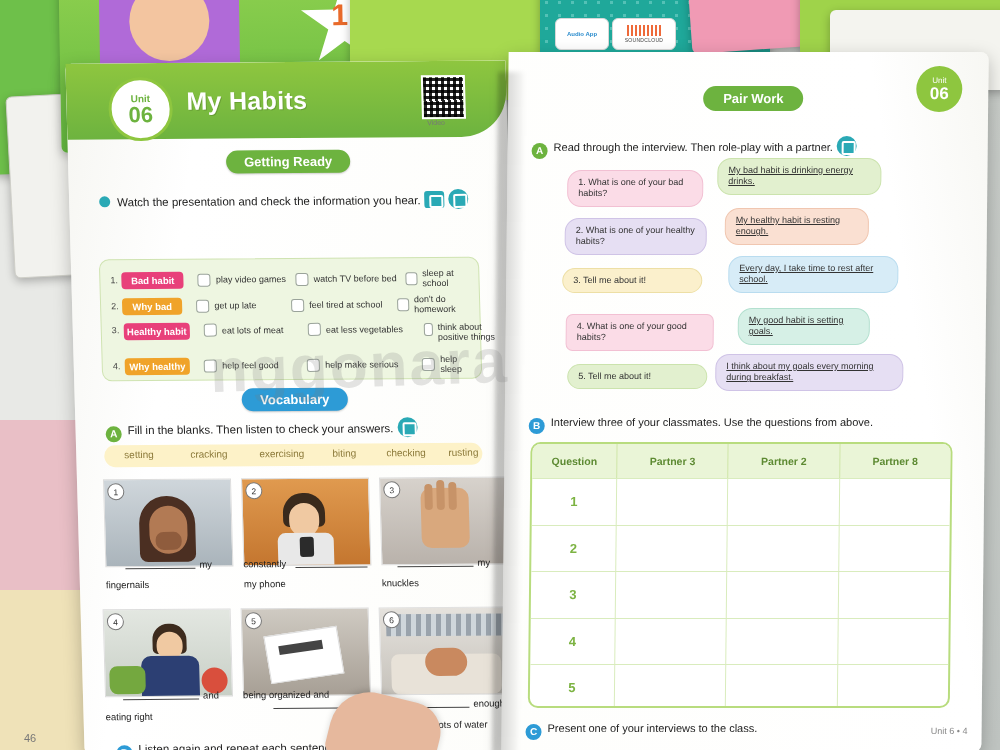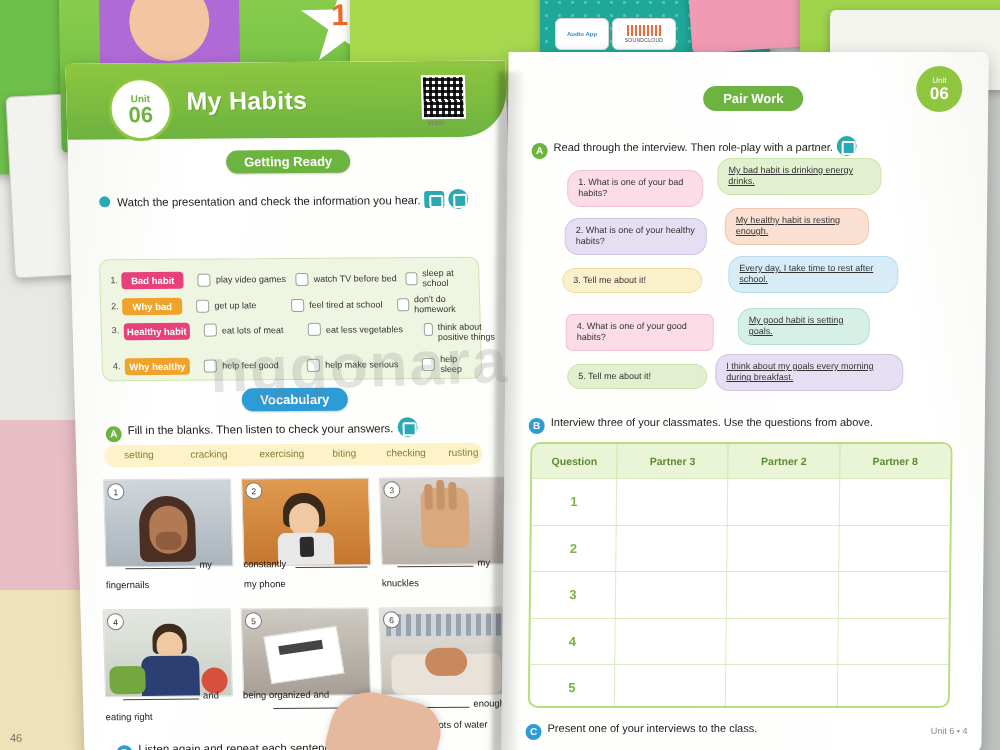--- a/index.html
+++ b/index.html
@@ -415,15 +415,15 @@
         </div>
 
         <div class="pg-right">Unit 6 • 4</div>
       </div>
     </div>
 
     <div class="spine"></div>
   </div>
 
   <div class="watermark">nggonara</div>
-  <div style="position:absolute;left:10px;bottom:6px;font-size:11px;color:#777;">46</div>
+  <div style="position:absolute;left:24px;bottom:6px;font-size:11px;color:#777;">46</div>
   <div class="thumb" style="left:330px;bottom:-16px;"></div>
 </div>
 
 </body></html>

